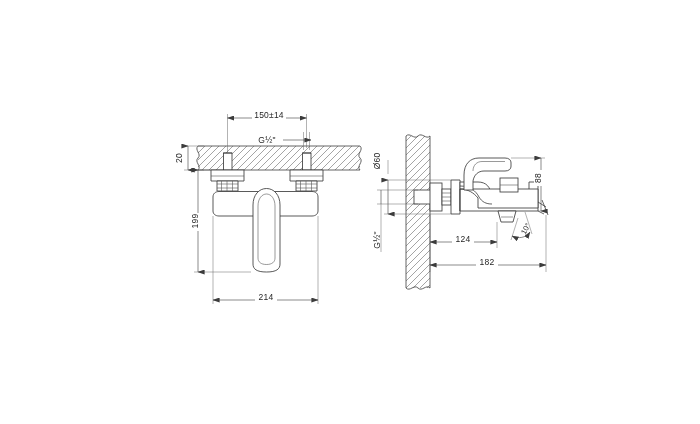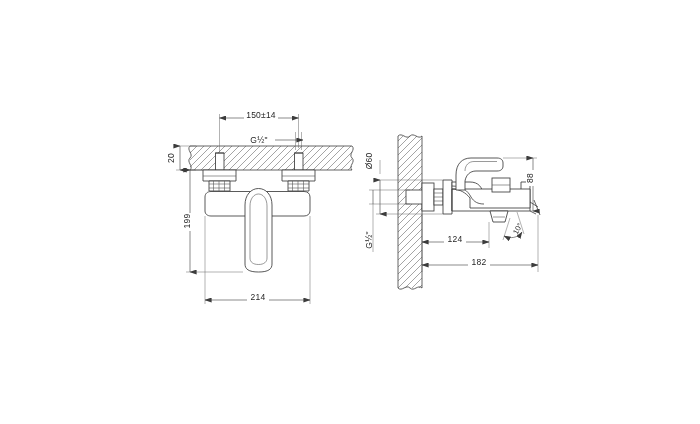--- a/index.html
+++ b/index.html
@@ -14,20 +14,21 @@
     overflow: hidden;
     position: relative;
   }
   #drawing-root {
     position: absolute;
     left: 0;
     top: 0;
     width: 556px;
     height: 424px;
     background: #ffffff;
+    padding-left: 8px;
   }
   svg#cad {
     display: block;
     width: 700px;
     height: 424px;
   }
   .ln {
     stroke: #3c3c3c;
     stroke-width: 0.8;
     fill: none;

